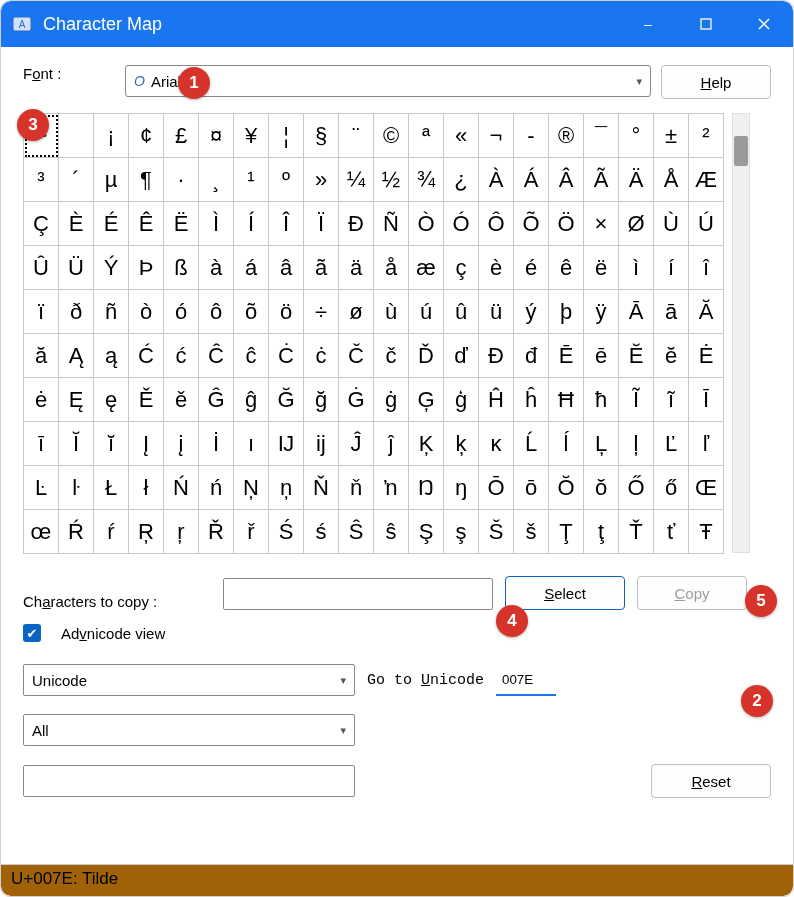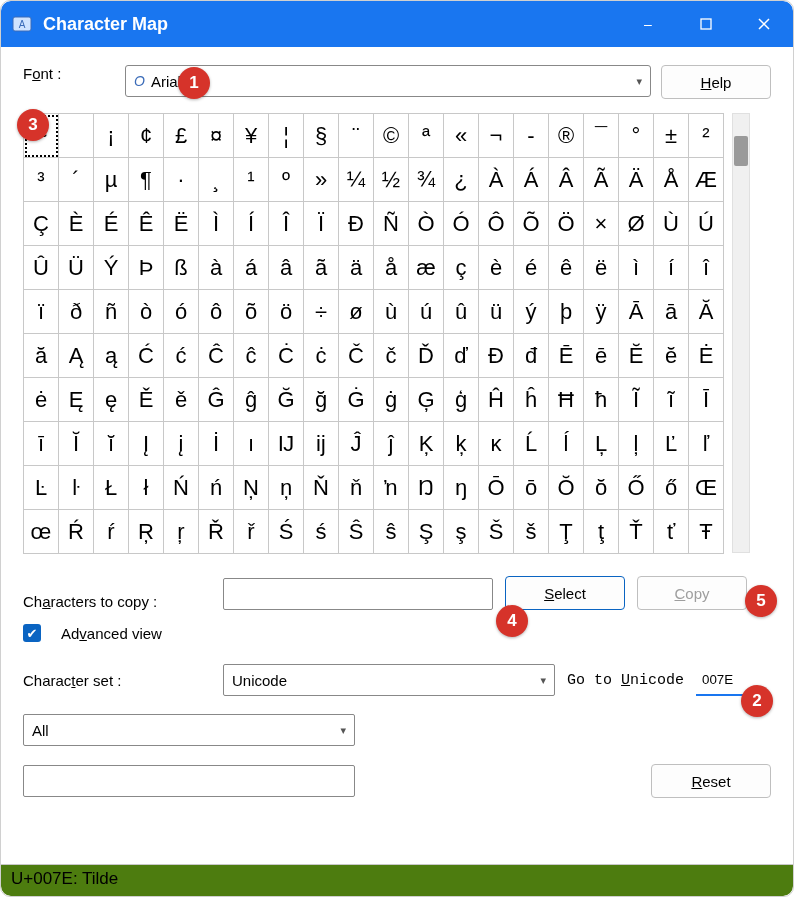--- a/index.html
+++ b/index.html
@@ -21,21 +21,21 @@
     height: 46px;
     display: flex;
     align-items: center;
     padding: 0 0 0 10px;
     border-radius: 10px 10px 0 0;
   }
   .titlebar .icon {
     width: 22px; height: 22px; margin-right: 10px;
     display:flex;align-items:center;justify-content:center;
   }
-  .titlebar .title { font-size: 18px; flex:1; font-weight:700;}
+  .titlebar .title { font-size: 18px; flex:1; font-weight:400;}
   .winbtn {
     width: 58px; height:46px; display:flex;align-items:center;justify-content:center;
     color:#fff; font-size:14px;
   }
   .content { padding: 18px 22px 0 22px; }
   .row { display:flex; margin-bottom:14px; gap:10px;}
   .row label { width:92px; }
   .underline { text-decoration: underline; }
   .font-select {
     flex:1; height:32px; border:1px solid #888; border-radius:3px;
@@ -83,21 +83,21 @@
   .adv-row{margin-bottom:22px;}
   .set-row label,.group-row label,.search-row label{width:188px;}
   .combobox{
     border:1px solid #888;height:32px;border-radius:2px;background:#fff;
     display:flex;align-items:center;padding:0 8px;position:relative;width:332px;
   }
   .combobox .chev{position:absolute;right:8px;color:#555;font-size:11px;}
   .gotolabel{margin-left:0;font-family:Liberation Mono, monospace;}
   .statusbar{
     position:absolute;left:0;right:0;bottom:0;height:32px;border-top:1px solid #c8c8c8;
-    padding:4px 10px;font-size:17px;background:#4d7c0f;
+    padding:4px 10px;font-size:17px;background:#a16207;
     border-radius:0 0 10px 10px;
   }
   .annot{
     position:absolute;width:32px;height:32px;border-radius:50%;background:#d6332a;color:#fff;
     display:flex;align-items:center;justify-content:center;font-weight:700;font-size:17px;
     box-shadow:0 1px 3px rgba(0,0,0,.3);z-index:50;
   }
 </style>
 </head>
 <body>
@@ -363,25 +363,24 @@
         <span>elect</span>
       </button>
     <button class="btn" style="width:110px;" disabled="">
         <span class="underline">C</span>
         <span>opy</span>
       </button>
   </div>
 
   <div class="adv-row">
     <span class="check">✔</span>
-    <span><span>Ad</span><span class="underline">v</span><span>anced view</span></span>
+    <span><span>Ad</span><span class="underline">v</span><span>nicode view</span></span>
   </div>
 
   <div class="set-row">
-    <label><span>Charac</span><span class="underline">t</span><span>er set :</span></label>
     <div class="combobox">
       <span>Unicode</span>
       <span class="chev">▾</span>
     </div>
     <span class="gotolabel"><span>Go to </span><span class="underline">U</span><span>nicode</span></span>
     <input class="textinput unicode" value="007E" style="">
   </div>
 
   <div class="group-row">
     <div class="combobox">

